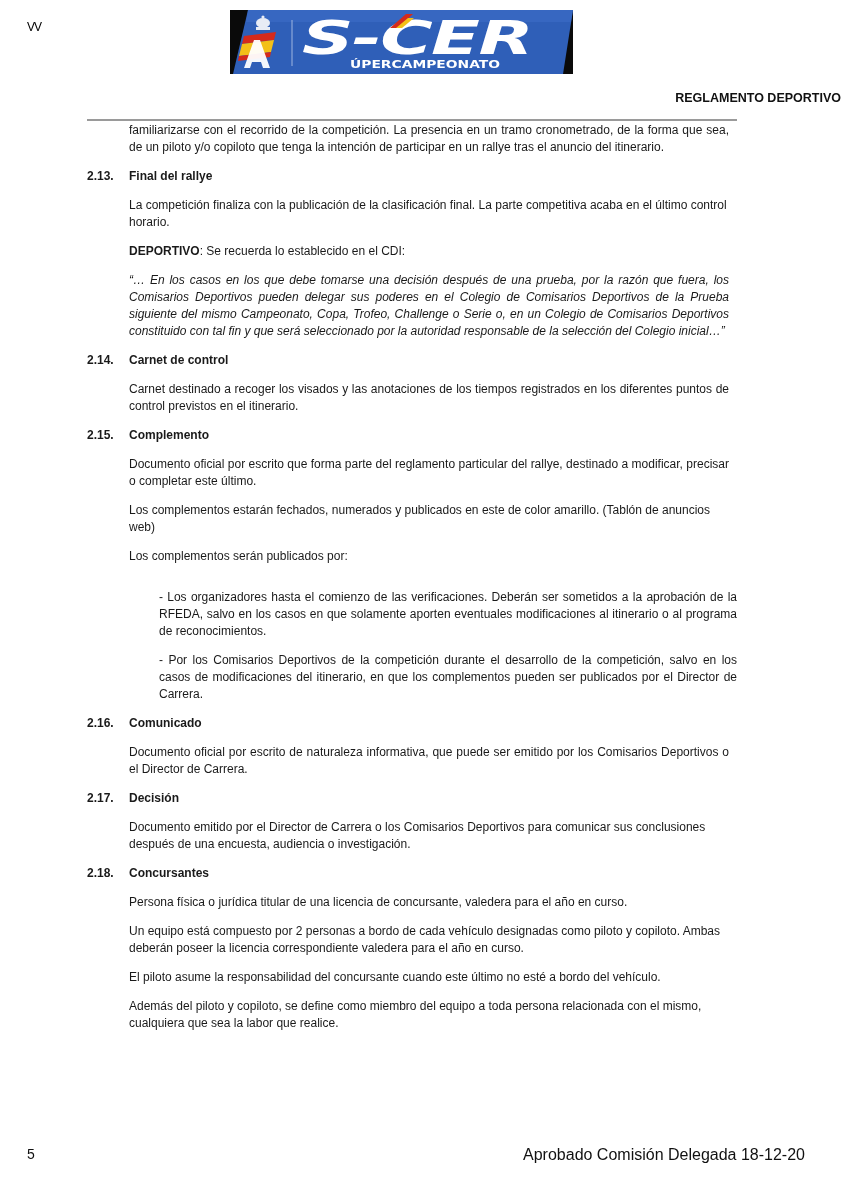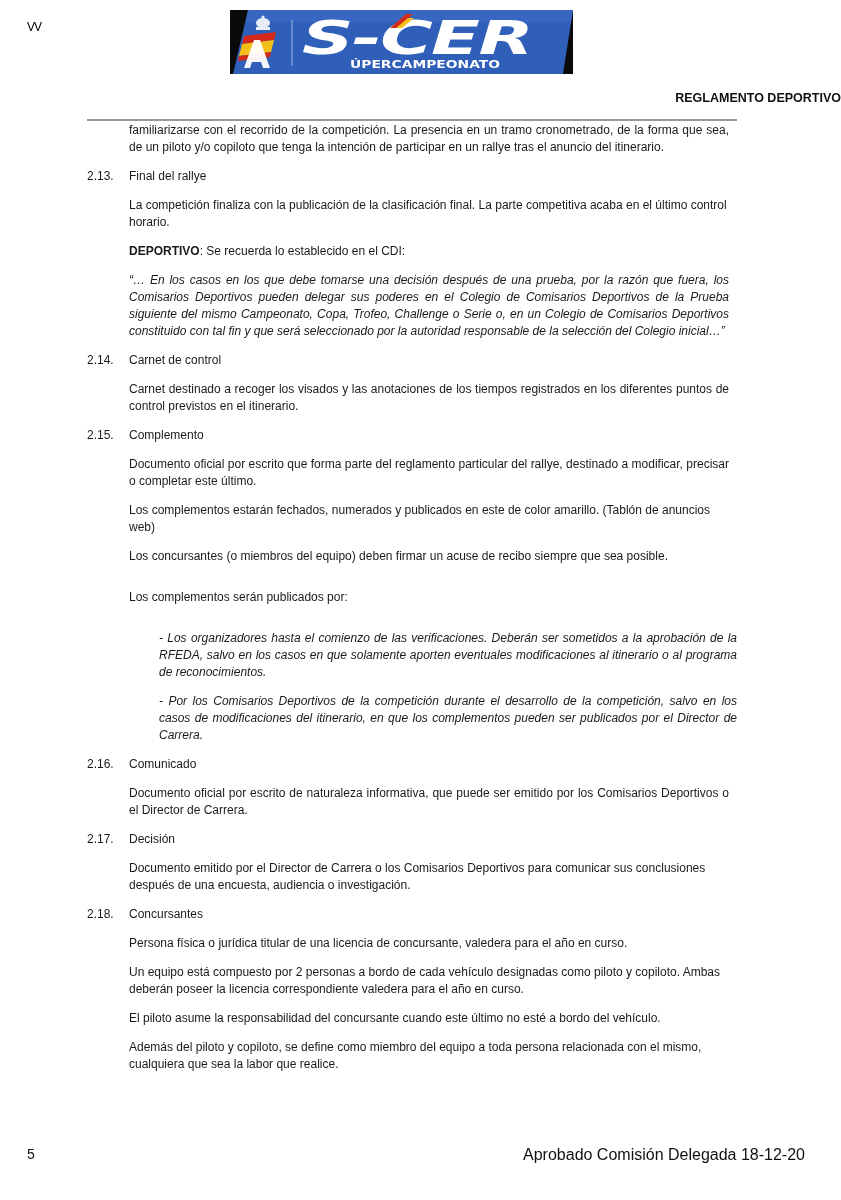--- a/index.html
+++ b/index.html
@@ -22,23 +22,23 @@
     position: absolute; left: 87px; width: 650px; top: 119px; height: 2px;
     background: #9a9a9a;
   }
   .content {
     position: absolute; left: 87px; top: 122px; width: 650px;
     font-size: 12px; line-height: 17px; color: #1a1a1a;
   }
   .para { margin: 0 8px 12px 42px; text-align: left; }
   .para.justify { text-align: justify; }
   .para.italic { font-style: italic; }
-  .bullet { margin: 0 0 12px 72px; text-align: justify; font-style: italic; }
+  .bullet { margin: 0 0 12px 72px; text-align: justify; }
   .section {
-    display: flex; font-weight: normal; font-size: 12px; line-height: 17px;
+    display: flex; font-weight: bold; font-size: 12px; line-height: 17px;
     margin: 8px 0 12px 0;
   }
   .section .num { width: 42px; flex: none; }
   .b { font-weight: bold; }
   .gap-lg { margin-bottom: 24px; }
   .footer-page {
     position: absolute; left: 27px; top: 1146px; font-size: 14px; color: #111;
   }
   .footer-note {
     position: absolute; right: 36px; top: 1146px; font-size: 16px; color: #111;
@@ -93,21 +93,20 @@
     <span>Carnet de control</span>
   </div>
   <p class="para justify">Carnet destinado a recoger los visados y las anotaciones de los tiempos registrados en los diferentes puntos de control previstos en el itinerario.</p>
 
   <div class="section">
     <span class="num">2.15.</span>
     <span>Complemento</span>
   </div>
   <p class="para justify">Documento oficial por escrito que forma parte del reglamento particular del rallye, destinado a modificar, precisar o completar este último.</p>
   <p class="para">Los complementos estarán fechados, numerados y publicados en este de color amarillo. (Tablón de anuncios web)</p>
-  <p class="para gap-lg">Los concursantes (o miembros del equipo) deben firmar un acuse de recibo siempre que sea posible.</p>
   <p class="para gap-lg">Los complementos serán publicados por:</p>
   <p class="bullet">- Los organizadores hasta el comienzo de las verificaciones. Deberán ser sometidos a la aprobación de la RFEDA, salvo en los casos en que solamente aporten eventuales modificaciones al itinerario o al programa de reconocimientos.</p>
   <p class="bullet">-  Por los Comisarios Deportivos de la competición durante el desarrollo de la competición, salvo en los casos de modificaciones del itinerario, en que los complementos pueden ser publicados por el Director de Carrera.</p>
 
   <div class="section">
     <span class="num">2.16.</span>
     <span>Comunicado</span>
   </div>
   <p class="para justify">Documento oficial por escrito de naturaleza informativa, que puede ser emitido por los Comisarios Deportivos o el Director de Carrera.</p>
 

